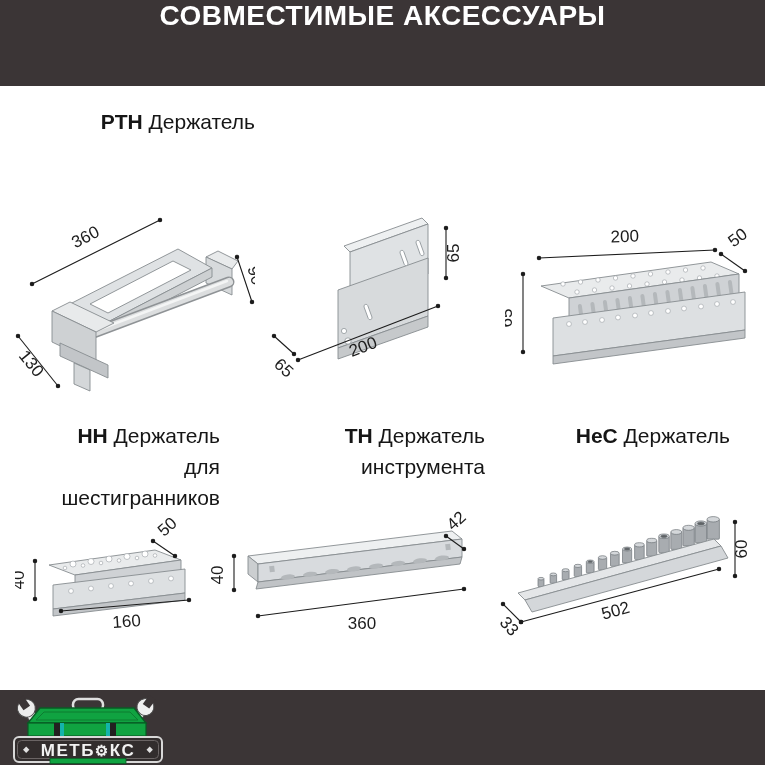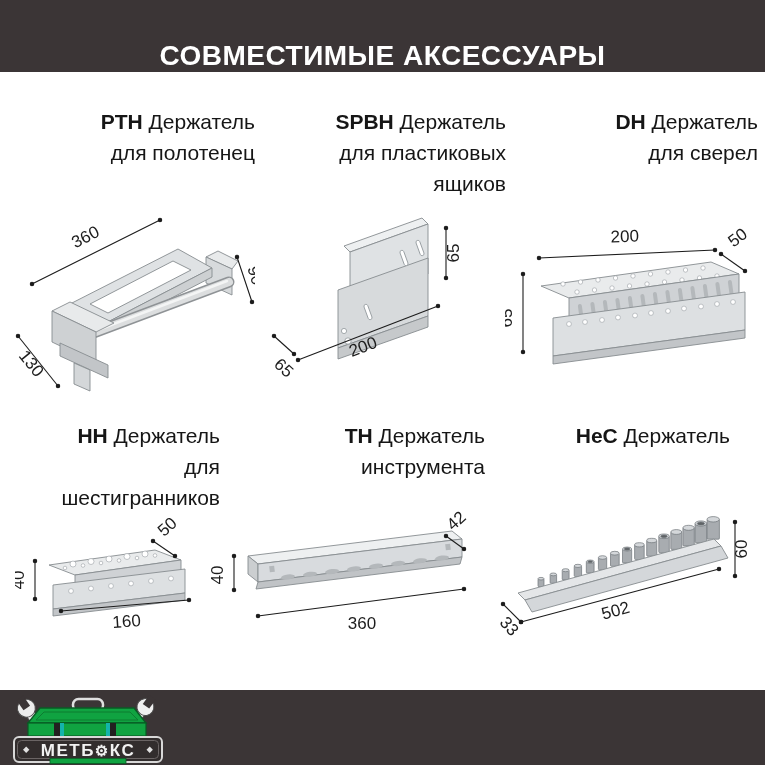--- a/index.html
+++ b/index.html
@@ -1,49 +1,39 @@
 <!DOCTYPE html>
 <html style="--dark: #3B3536; --green: #10A341; --teal: #14B3AB;"><head>
 <meta charset="utf-8">
 <style>
   html,body{margin:0;padding:0;background:#fff;}
   .canvas{position:relative;width:765px;height:765px;background:#fff;overflow:hidden;
           font-family:"Liberation Sans",sans-serif;}
   .band{position:absolute;left:0;width:765px;background:var(--dark,#3B3536);}
-  .header{top:0;height:72px;display:flex;align-items:flex-end;justify-content:center;}
+  .header{top:0;height:86px;display:flex;align-items:flex-start;justify-content:center;}
   .header h1{margin:0;color:#fff;font-size:28px;font-weight:800;letter-spacing:.5px;}
   .footer{top:690px;height:75px;}
   .plabel{position:absolute;text-align:right;font-size:21px;line-height:31px;color:#161616;}
   .plabel b{font-weight:700;}
   .art{position:absolute;}
   svg text{font-family:"Liberation Sans",sans-serif;font-size:17px;fill:#1c1c1c;stroke:none;}
   .logo-text{font-size:17px;font-weight:bold;fill:#f2f2f2;letter-spacing:1.5px;}
   .green{fill:var(--green,#10A341);}
 </style>
 </head>
 <body>
 
 <div class="canvas">
 
   <div class="band header">
     <h1>СОВМЕСТИМЫЕ АКСЕССУАРЫ</h1>
   </div>
 
   <div class="plabel" style="left:10px;top:106px;width:245px;">
     <b>PTH</b> <span>Держатель</span><br>
-    <span>для полотенец</span>
-  </div>
-  <div class="plabel" style="left:258px;top:106px;width:248px;">
-    <b>SPBH</b> <span>Держатель</span><br>
-    <span>для пластиковых</span><br>
-    <span>ящиков</span>
-  </div>
-  <div class="plabel" style="left:508px;top:106px;width:250px;">
-    <b>DH</b> <span>Держатель</span><br>
-    <span>для сверел</span>
   </div>
   <div class="plabel" style="left:240px;top:420px;width:245px;">
     <b>TH</b> <span>Держатель</span><br>
     <span>инструмента</span>
   </div>
   <div class="plabel" style="left:0px;top:420px;width:220px;">
     <b>HH</b> <span>Держатель</span><br>
     <span>для</span><br>
     <span>шестигранников</span>
   </div>

